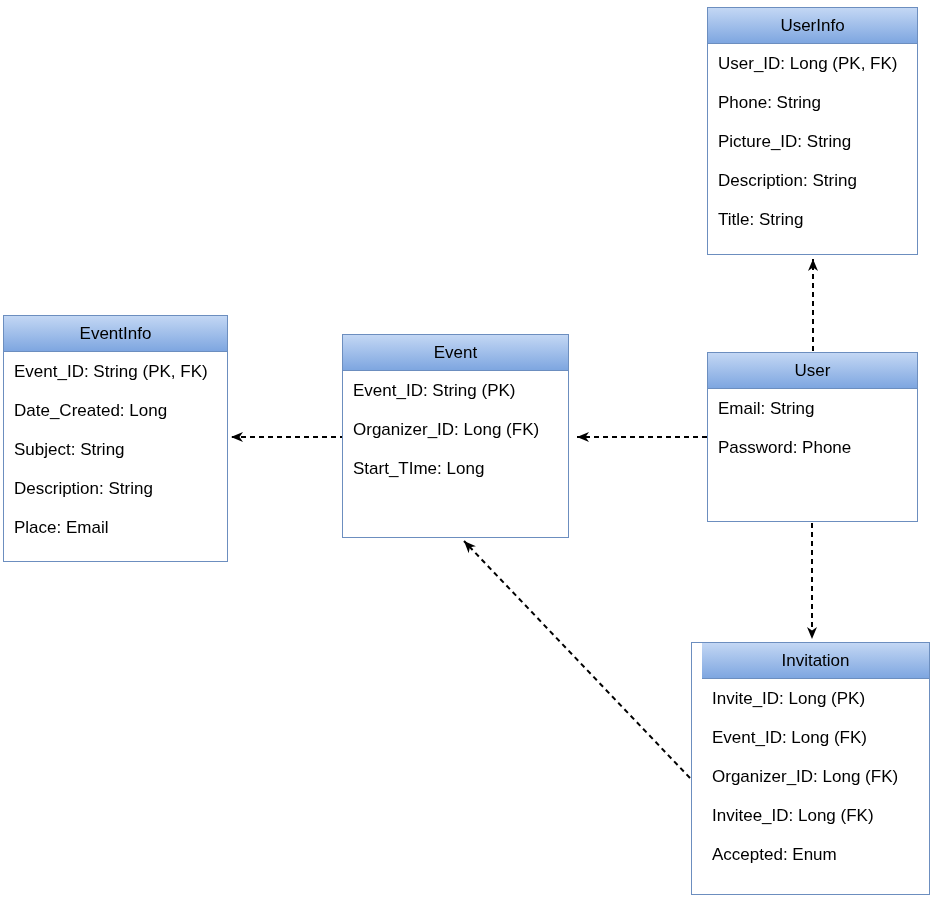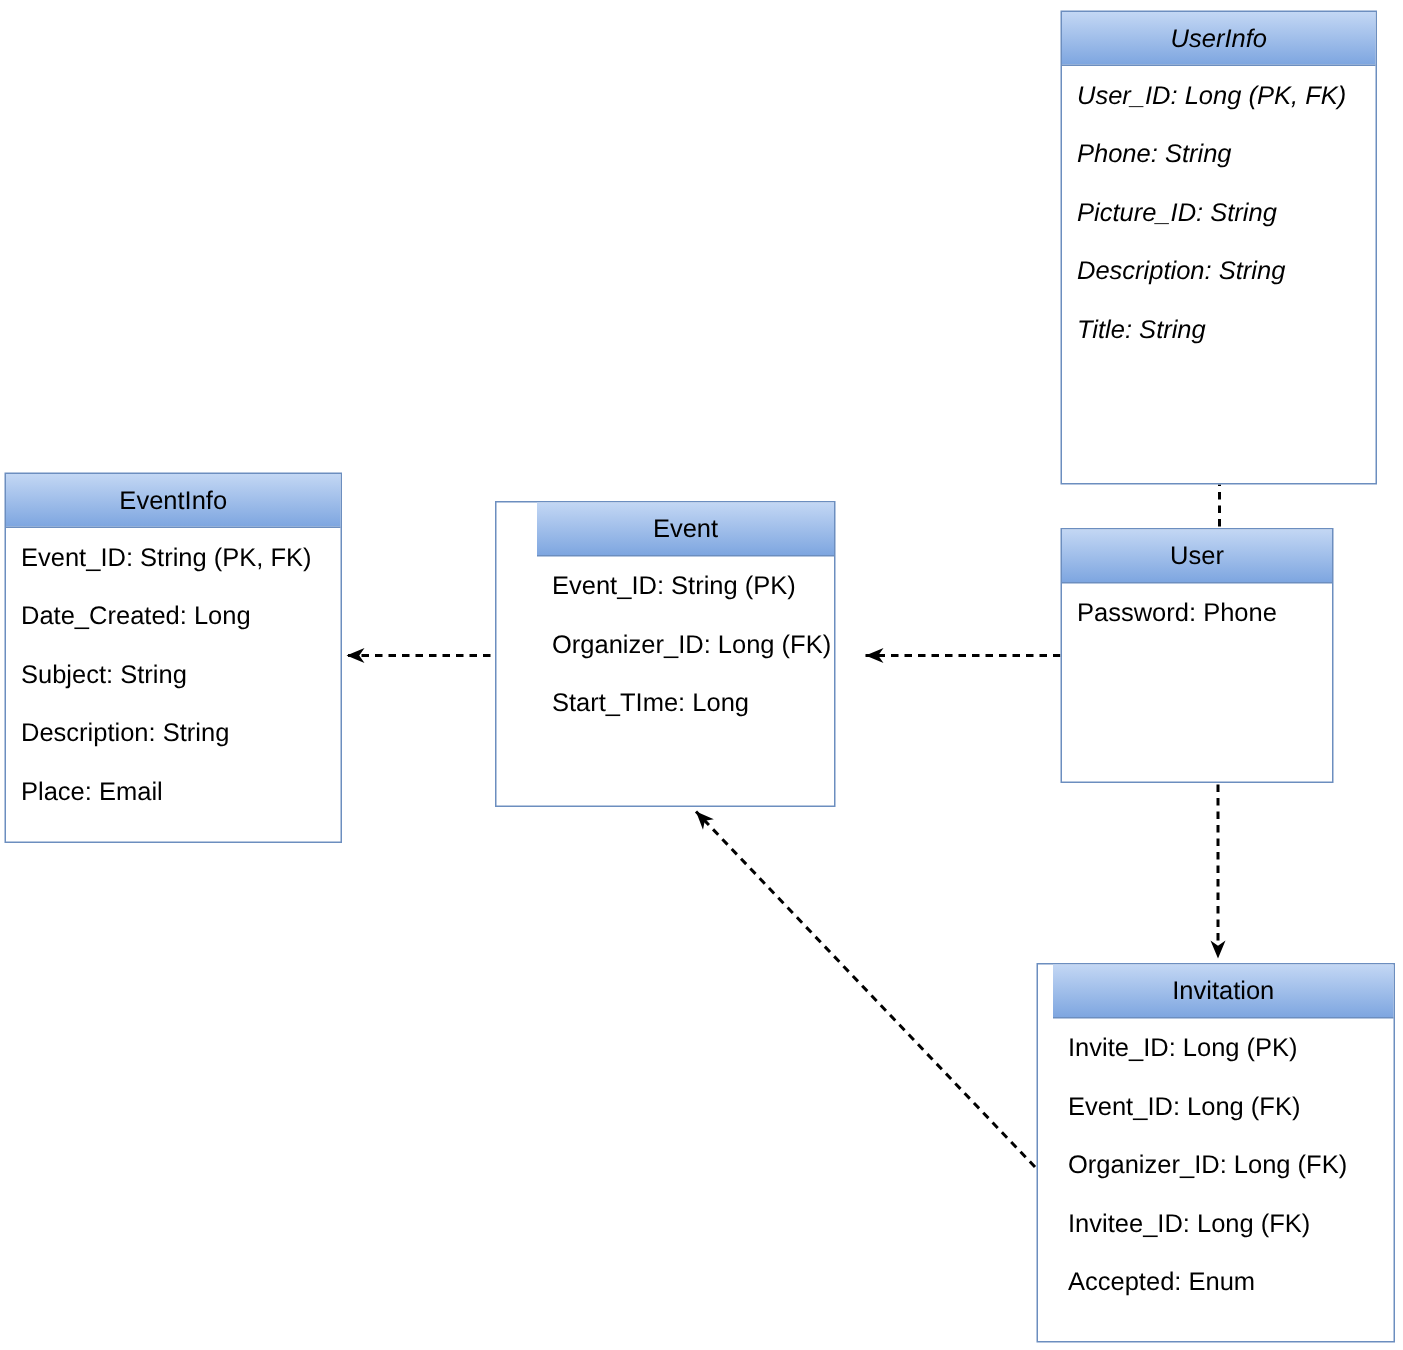--- a/index.html
+++ b/index.html
@@ -69,47 +69,48 @@
         <path class="arrowhead" d="M 1 1 L 13 6 L 1 11 L 4.5 6 Z"></path>
       </marker>
     </defs>
     <path class="connector" d="M 813 351 L 813 259" marker-end="url(#arr)"></path>
     <path class="connector" d="M 707 437 L 577 437" marker-end="url(#arr)"></path>
     <path class="connector" d="M 345 437 L 231 437" marker-end="url(#arr)"></path>
     <path class="connector" d="M 812 523 L 812 639" marker-end="url(#arr)"></path>
     <path class="connector" d="M 690 778 L 464 541" marker-end="url(#arr)"></path>
   </svg>
 
-  <div class="entity" style="left:707px; top:7px; width:211px; height:316px;font-style:italic;">
+  <div class="entity" style="left:707px; top:7px; width:211px; height:248px;">
     <div class="entity-header">UserInfo</div>
     <div class="entity-row">User_ID: Long (PK, FK)</div>
     <div class="entity-row">Phone: String</div>
     <div class="entity-row">Picture_ID: String</div>
     <div class="entity-row">Description: String</div>
     <div class="entity-row">Title: String</div>
   </div>
 
   <div class="entity" style="left:3px; top:315px; width:225px; height:247px;">
     <div class="entity-header">EventInfo</div>
     <div class="entity-row">Event_ID: String (PK, FK)</div>
     <div class="entity-row">Date_Created: Long</div>
     <div class="entity-row">Subject: String</div>
     <div class="entity-row">Description: String</div>
     <div class="entity-row">Place: Email</div>
   </div>
 
-  <div class="entity" style="left:330px; top:334px; width:227px; height:204px;padding-left:27px;">
+  <div class="entity" style="left:342px; top:334px; width:227px; height:204px;">
     <div class="entity-header">Event</div>
     <div class="entity-row">Event_ID: String (PK)</div>
     <div class="entity-row">Organizer_ID: Long (FK)</div>
     <div class="entity-row">Start_TIme: Long</div>
   </div>
 
-  <div class="entity" style="left:707px; top:352px; width:182px; height:170px;">
+  <div class="entity" style="left:707px; top:352px; width:211px; height:170px;">
     <div class="entity-header">User</div>
+    <div class="entity-row">Email: String</div>
     <div class="entity-row">Password: Phone</div>
   </div>
 
   <div class="entity" style="left:691px; top:642px; width:239px; height:253px;padding-left:10px;">
     <div class="entity-header">Invitation</div>
     <div class="entity-row">Invite_ID: Long (PK)</div>
     <div class="entity-row">Event_ID: Long (FK)</div>
     <div class="entity-row">Organizer_ID: Long (FK)</div>
     <div class="entity-row">Invitee_ID: Long (FK)</div>
     <div class="entity-row">Accepted: Enum</div>

